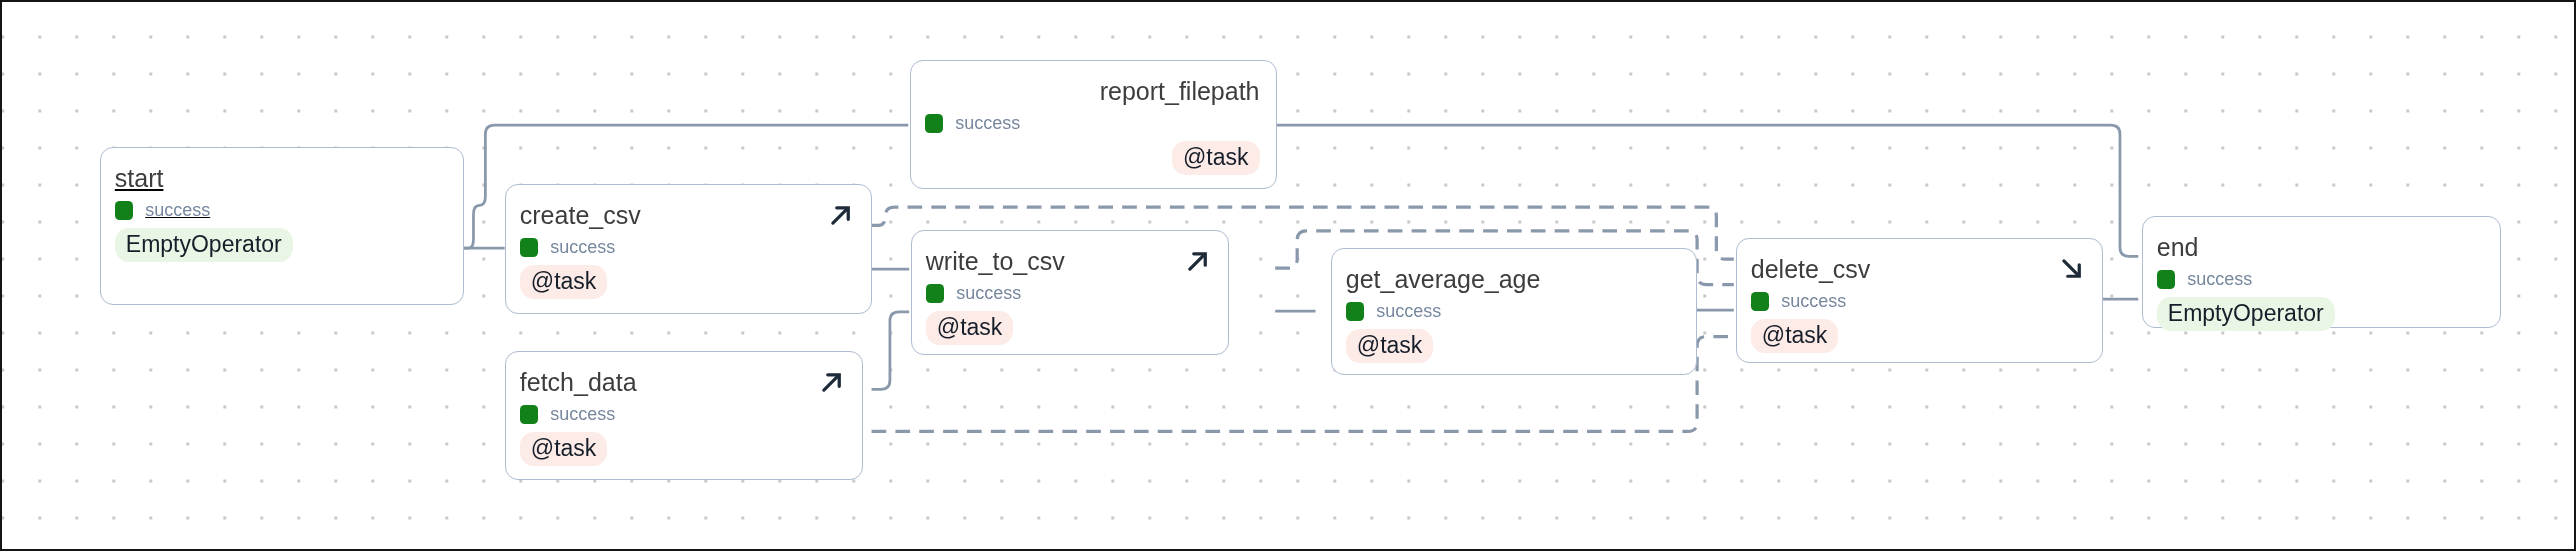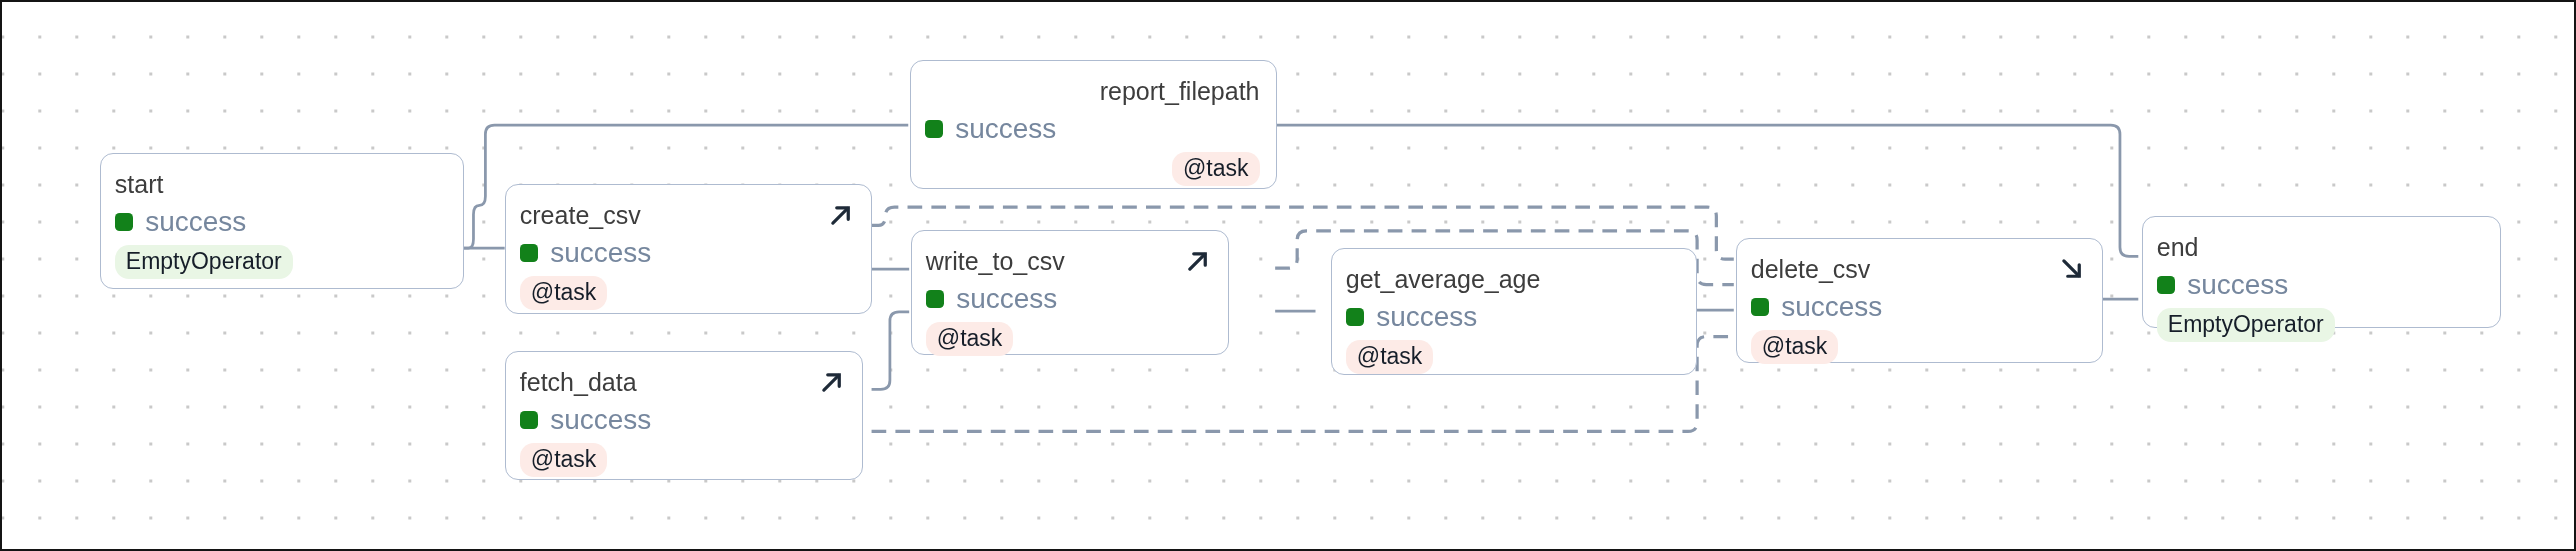--- a/index.html
+++ b/index.html
@@ -33,21 +33,21 @@
     font-size:25px;line-height:1.2;
     color:var(--title,#3d3d3d);
     white-space:nowrap;
   }
   .status-row{display:flex;align-items:center;margin-top:7.3px;}
   .status-square{
     width:18.4px;height:18.4px;border-radius:4.6px;flex:0 0 auto;
     background:var(--success-green,#12811a);
     margin-right:12px;
   }
-  .status-label{font-size:28px;color:var(--status-text,#76879e);}
+  .status-label{font-size:18px;color:var(--status-text,#76879e);}
   .badge{
     display:inline-block;margin-top:7.3px;
     padding:2.8px 11px 3.7px 11px;border-radius:14px;
     font-size:23px;color:var(--badge-text,#161e29);
     white-space:nowrap;
   }
   .badge.operator{background:var(--badge-operator-bg,#e9f6e5);}
   .badge.task{background:var(--badge-task-bg,#fdebe7);}
   .indicator{position:absolute;top:14.7px;right:14.7px;width:30px;height:30px;}
   .indicator svg{
@@ -68,21 +68,21 @@
         <path d="M 948 293 L 989 293" class="edge solid"></path>
         <path d="M 948 425 L 958 425 Q 968 425 968 415 L 968 350 Q 968 340 978 340 L 989 340" class="edge solid"></path>
         <path d="M 1388 339 L 1432 339" class="edge solid"></path>
         <path d="M 1830 338 L 1888 338" class="edge solid"></path>
         <path d="M 2288 326 L 2329 326" class="edge solid"></path>
         <path d="M 948 245 L 955.5 245 Q 963 245 963 235 L 963 235 Q 963 225 973 225 L 1859 225 Q 1869 225 1869 235 L 1869 272 Q 1869 282 1878.5 282 L 1888 282" class="edge dashed"></path>
         <path d="M 1388 292 L 1402 292 Q 1412 292 1412 282 L 1412 261 Q 1412 251 1422 251 L 1838 251 Q 1848 251 1848 261 L 1848 300 Q 1848 310 1858 310 L 1888 310" class="edge dashed"></path>
         <path d="M 948 471 L 1838 471 Q 1848 471 1848 461 L 1848 377 Q 1848 367 1858 367 L 1888 367" class="edge dashed"></path>
       </svg>
     <div id="nodes">
-        <div class="node" style="left: 98px; top: 151px; width: 364px; height: 136px;"><div class="node-title">start</div><div class="status-row">
+        <div class="node" style="left: 98px; top: 145px; width: 364px; height: 158px; text-decoration: underline;"><div class="node-title">start</div><div class="status-row">
             <span class="status-square"></span>
             <span class="status-label">success</span>
           </div><span class="badge operator">EmptyOperator</span></div>
         <div class="node" style="left: 503px; top: 182px; width: 367px; height: 130px;"><div class="node-title">create_csv</div><div class="status-row">
             <span class="status-square"></span>
             <span class="status-label">success</span>
           </div><span class="badge task">@task</span><span class="indicator"><svg viewBox="0 0 24 24">
               <path d="M5.5 18.5 L17.3 6.7"></path>
               <path d="M8.6 6.2 H17.8 V15.4"></path>
             </svg></span></div>

